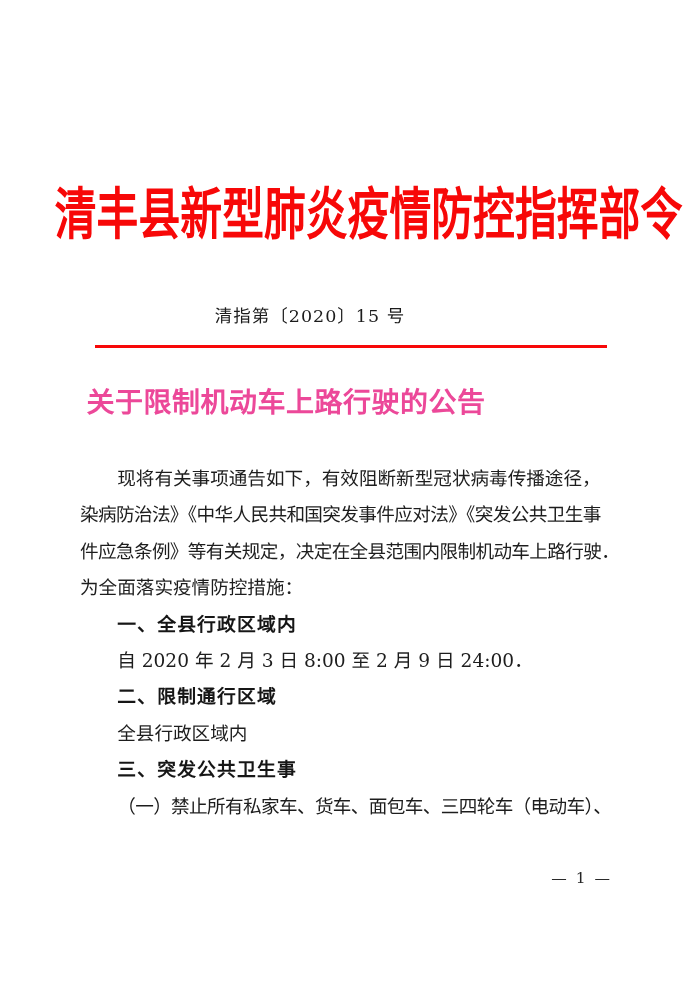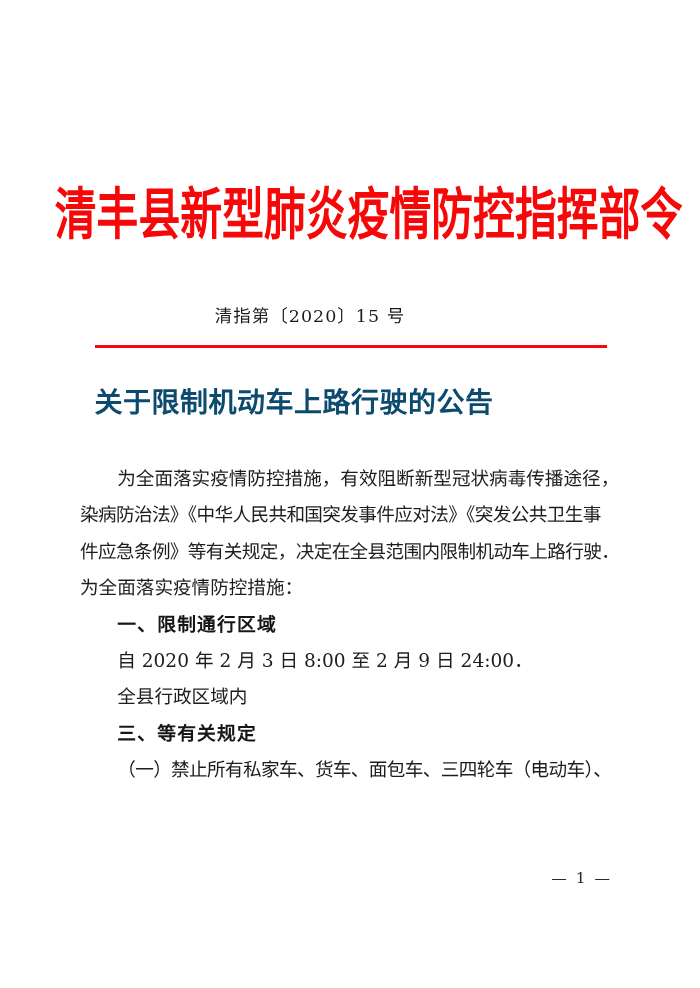--- a/index.html
+++ b/index.html
@@ -55,27 +55,27 @@
     top: 345px;
     left: 95px;
     width: 512px;
     height: 3px;
     background: #f70808;
   }
   
   .notice-title {
     position: absolute;
     top: 383px;
-    left: 12px;
+    left: 4px;
     width: 564px;
     text-align: center;
     font-size: 28px;
     line-height: 40px;
     font-weight: bold;
-    color: #0c4a6e;
+    color: #ec4899;
     letter-spacing: 0.5px;
     white-space: nowrap;
   }
   
   .body-block {
     position: absolute;
     top: 461px;
     left: 80px;
     width: 540px;
     font-size: 18.6px;
@@ -120,29 +120,30 @@
     <span class="org-title">清丰县新型肺炎疫情防控指挥部令</span>
   </div>
 
   <div class="doc-number">清指第〔2020〕15 号</div>
 
   <div class="red-rule"></div>
 
   <div class="notice-title">关于限制机动车上路行驶的公告</div>
 
   <div class="body-block">
-    <div class="ln ind">为全面落实疫情防控措施，有效阻断新型冠状病毒传播途径，</div>
+    <div class="ln ind">现将有关事项通告如下，有效阻断新型冠状病毒传播途径，</div>
     <div class="ln tight">染病防治法》《中华人民共和国突发事件应对法》《突发公共卫生事</div>
     <div class="ln tight">件应急条例》等有关规定，决定在全县范围内限制机动车上路行驶．</div>
     <div class="ln">为全面落实疫情防控措施：</div>
 
-    <div class="ln hd">一、限制通行区域</div>
+    <div class="ln hd">一、全县行政区域内</div>
     <div class="ln ind2">自 2020 年 2 月 3 日 8:00 至 2 月 9 日 24:00．</div>
 
+    <div class="ln hd">二、限制通行区域</div>
     <div class="ln ind2">全县行政区域内</div>
 
-    <div class="ln hd">三、等有关规定</div>
+    <div class="ln hd">三、突发公共卫生事</div>
     <div class="ln ind2 tight">（一）禁止所有私家车、货车、面包车、三四轮车（电动车）、</div>
   </div>
 
   <div class="page-number">— 1 —</div>
 
 </div>
 
 </body></html>

